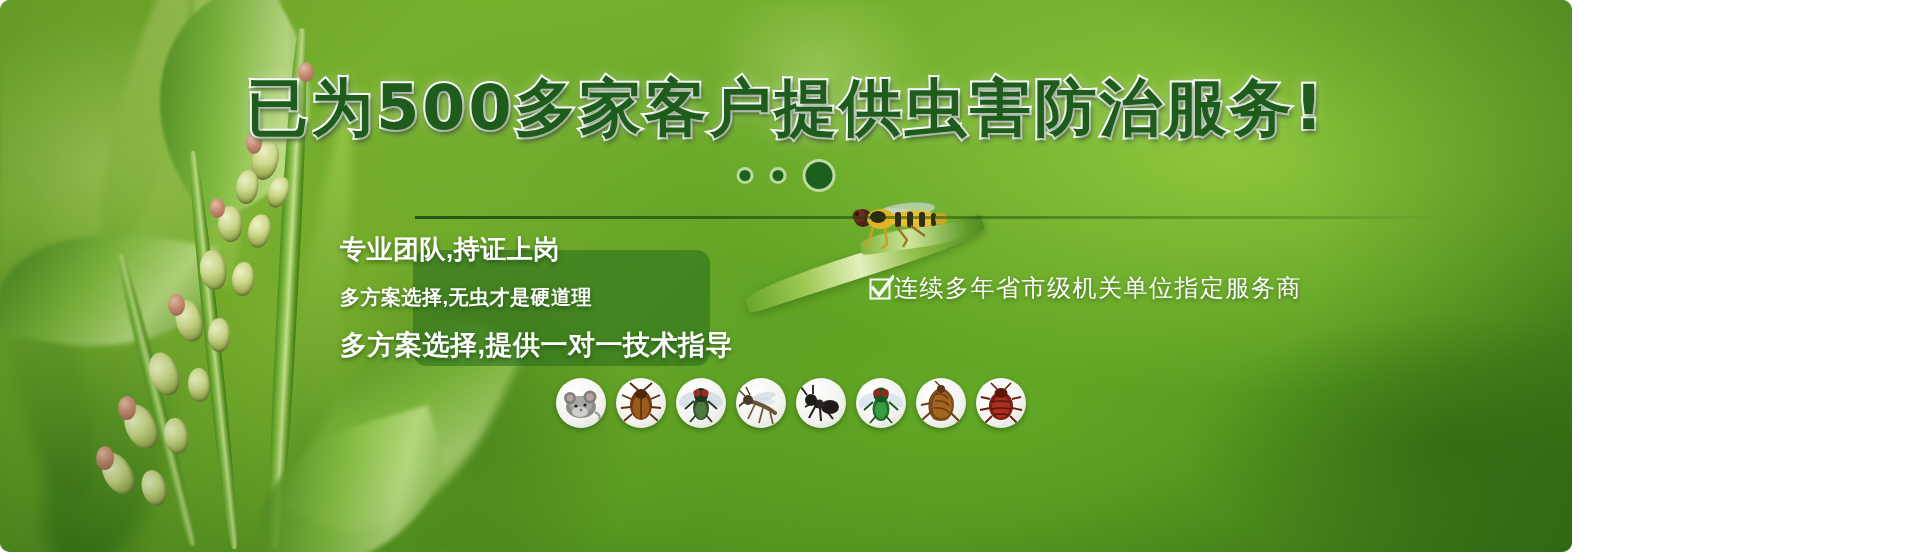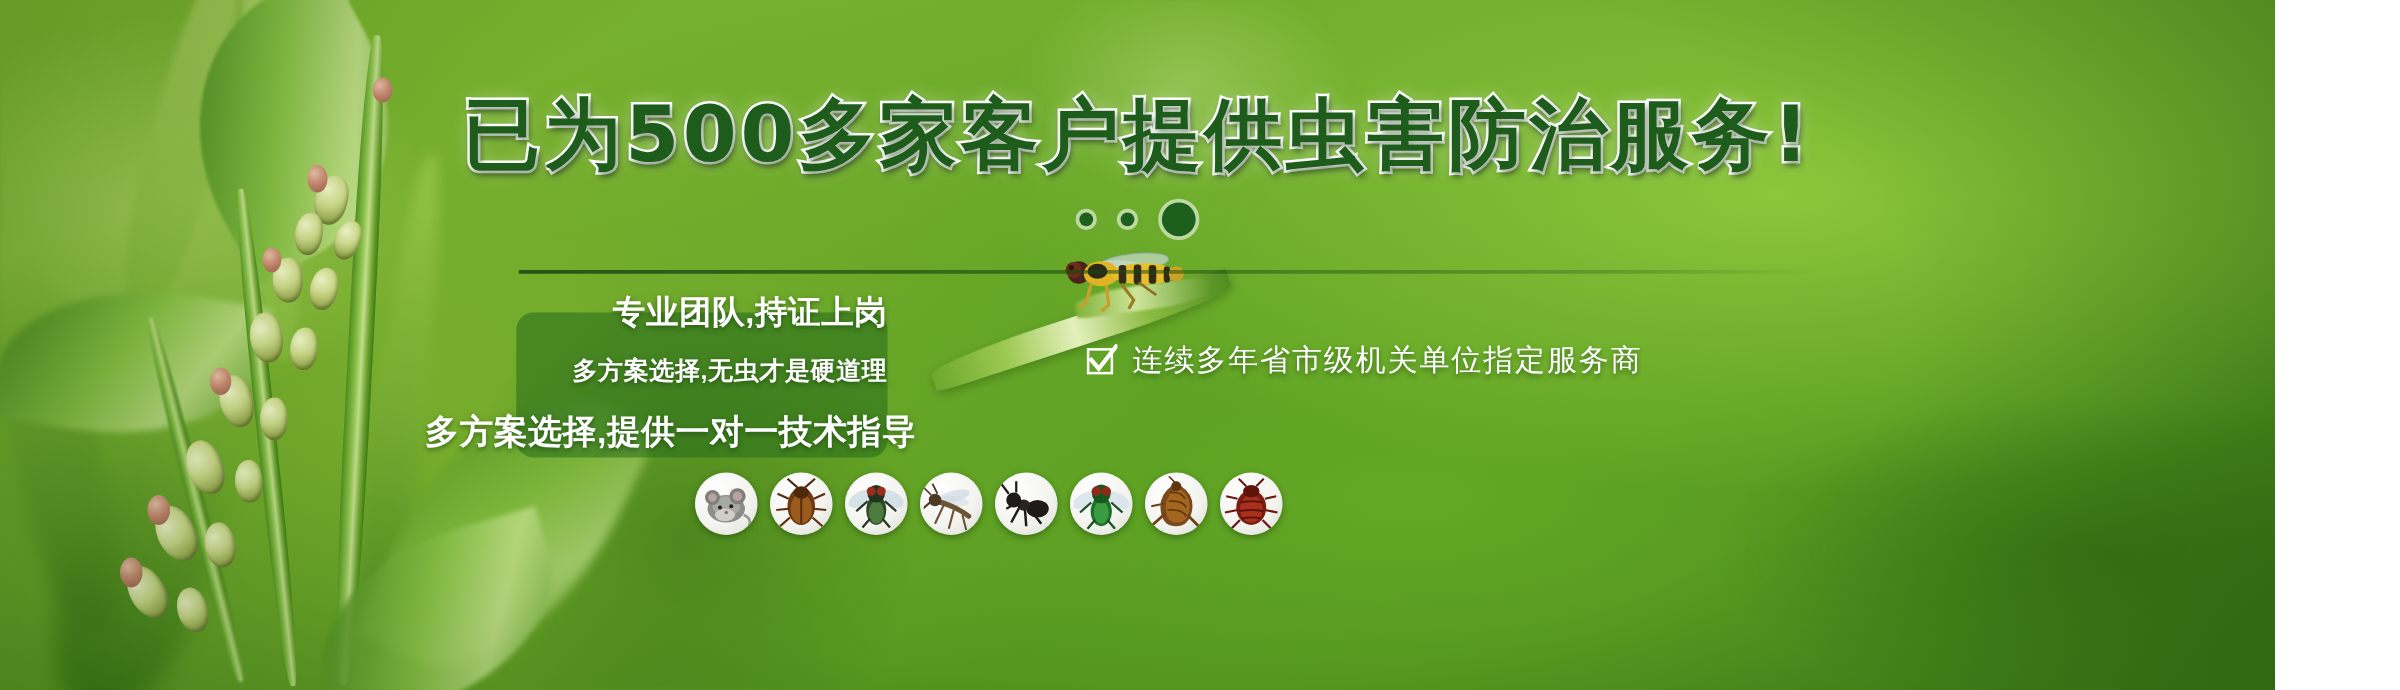--- a/index.html
+++ b/index.html
@@ -4,24 +4,25 @@
 <style>
   * { box-sizing: border-box; margin: 0; padding: 0; }
   html, body {
     width: 1920px; height: 552px;
     overflow: hidden;
     font-family: "Liberation Sans", "DejaVu Sans", sans-serif;
   }
 
   #banner {
     position: relative;
-    width: 1820px;
+    width: 1572px;
     height: 552px;
     overflow: hidden;
     background: #5aa223;
+    border-radius: 10px;
   }
 
   
   .bg-base {
     position: absolute; inset: 0;
     background:
       radial-gradient(ellipse 55% 70% at 78% 28%, #8cc63a 0%, rgba(140,198,58,0) 62%),
       radial-gradient(ellipse 60% 80% at 62% 72%, #63a825 0%, rgba(99,168,37,0) 65%),
       radial-gradient(ellipse 48% 95% at 18% 55%, #77ad2c 0%, rgba(119,173,44,0) 70%),
       linear-gradient(165deg, #7fb82f 0%, #6aa92a 35%, #4e8f1d 70%, #3d7a17 100%);
@@ -173,21 +174,20 @@
     left: 413px; top: 250px;
     width: 297px; height: 116px;
     background: rgba(34,104,26,0.52);
     border-radius: 14px 14px 14px 14px;
   }
   #feature-lines {
     position: absolute;
     left: 340px; top: 216px;
     width: 372px;
     padding-top: 9px;
-    text-align: right;
     color: #ffffff;
     font-weight: bold;
     text-shadow: 0 2px 4px rgba(15,50,8,.55);
     white-space: nowrap;
   }
   #feature-lines .fl {
     font-size: 27px;
     line-height: 48px;
     letter-spacing: .5px;
     padding-right: 2px;
@@ -197,21 +197,21 @@
   #feature-lines .fl.l3 { font-size: 27px; }
 
   
   #bullets {
     position: absolute;
     left: 868px; top: 272px;
     display: flex;
     flex-direction: column;
     gap: 18px;
   }
-  .bullet { display: flex; align-items: center; gap: 12px; }
+  .bullet { display: flex; align-items: center; gap: 0; }
   .bullet .cbox { width: 26px; height: 26px; flex: none; }
   .bullet .btext {
     color: #ffffff;
     font-size: 24px;
     letter-spacing: 1.5px;
     white-space: nowrap;
     text-shadow: 0 2px 4px rgba(15,50,8,.5);
   }
 
   

